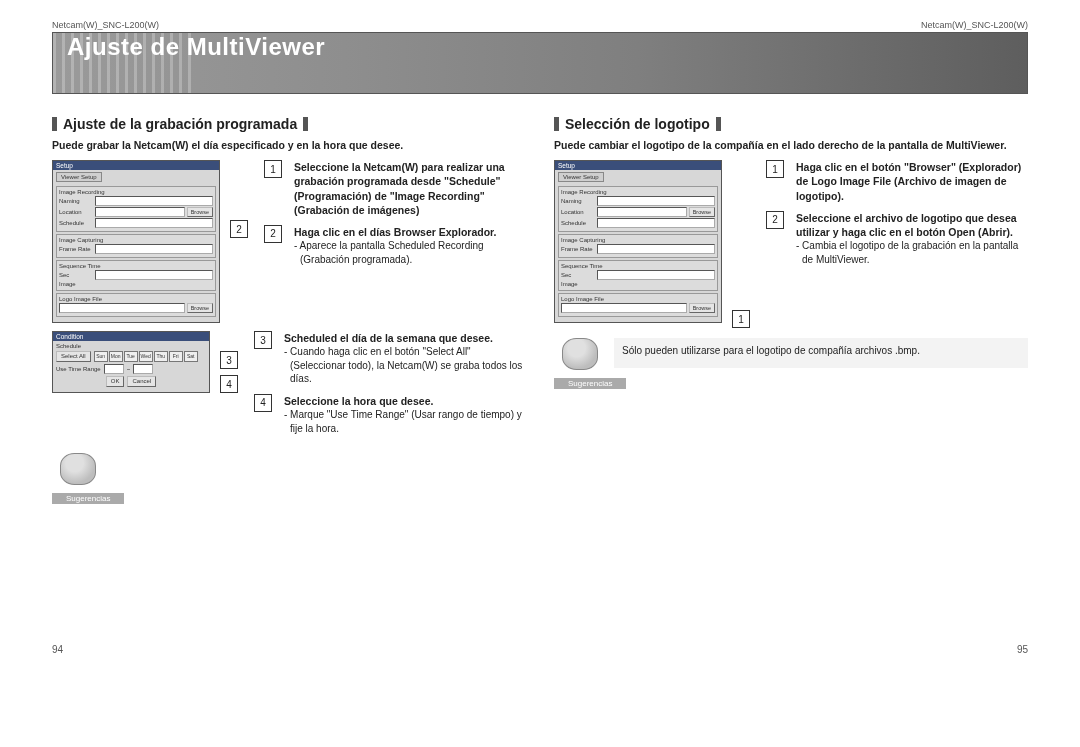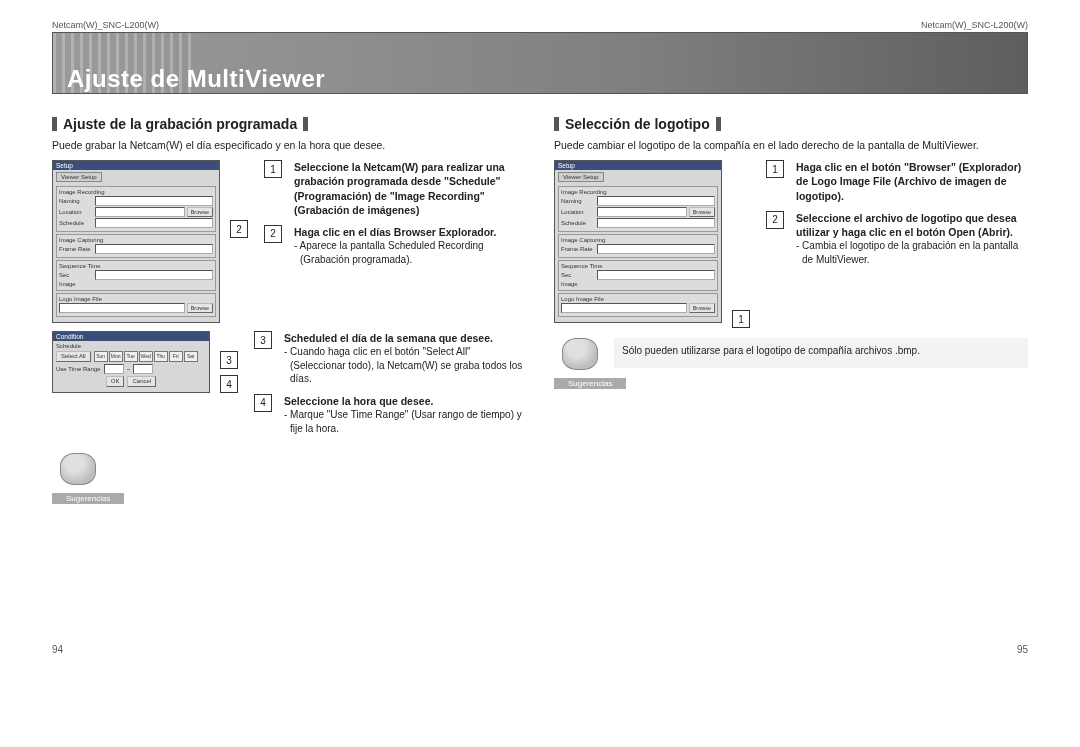--- a/index.html
+++ b/index.html
@@ -1,26 +1,26 @@
 <!DOCTYPE html>
 <html><head>
 <meta charset="utf-8">
 <style>
   html,body{margin:0;padding:0;font-family:Arial,Helvetica,sans-serif;background:#fff;color:#222}
   .page{width:1080px;height:665px;margin:0 auto;position:relative;padding:20px 52px 0 52px;box-sizing:border-box}
   .top-row{display:flex;justify-content:space-between;font-size:9px;color:#555;margin-bottom:2px}
-  .banner{height:60px;background:#888 linear-gradient(90deg,#9a9a9a 0%,#8e8e8e 30%,#7f7f7f 60%,#5e5e5e 100%);position:relative;border:1px solid #555;display:flex;align-items:flex-end;overflow:hidden}
+  .banner{height:60px;background:#888 linear-gradient(90deg,#9a9a9a 0%,#8e8e8e 30%,#7f7f7f 60%,#5e5e5e 100%);position:relative;border:1px solid #555;display:flex;align-items:flex-start;overflow:hidden}
   .banner .bars{position:absolute;inset:0;display:flex;opacity:.25}
   .banner .bars i{width:3px;background:#fff;margin-right:6px}
   .banner h1{position:relative;font-size:24px;font-weight:700;color:#fff;margin:0 0 0 14px;letter-spacing:.5px}
   .cols{display:flex;gap:28px;margin-top:22px}
   .col{flex:1;min-width:0}
   .sect-title{font-size:14px;font-weight:700;margin:0 0 6px 0;display:flex;align-items:center;gap:6px}
   .sect-title .blk{display:inline-block;width:5px;height:14px;background:#555}
-  .lead{font-size:10.5px;font-weight:400;margin:0 0 8px 0;line-height:1.35}
+  .lead{font-size:10.5px;font-weight:700;margin:0 0 8px 0;line-height:1.35}
   .row{display:flex;gap:10px;margin-bottom:8px}
   .shot{flex:none}
   
   .dlg{background:#d7d7d7;border:1px solid #555;width:160px;font-size:6px;color:#333;padding:3px}
   .dlg .title{background:#3a4e7a;color:#fff;padding:1px 3px;margin:-3px -3px 2px -3px;font-size:6.5px}
   .dlg .tab{background:#cfcfcf;border:1px solid #888;display:inline-block;padding:1px 4px;margin-bottom:2px}
   .dlg .grp{border:1px solid #999;padding:2px;margin:2px 0;background:#dcdcdc}
   .dlg .line{display:flex;gap:2px;align-items:center;margin:1px 0}
   .dlg .fld{background:#fff;border:1px inset #aaa;height:8px;flex:1}
   .dlg .btn{background:#e5e5e5;border:1px outset #bbb;padding:0 3px;font-size:5.5px;line-height:8px}

